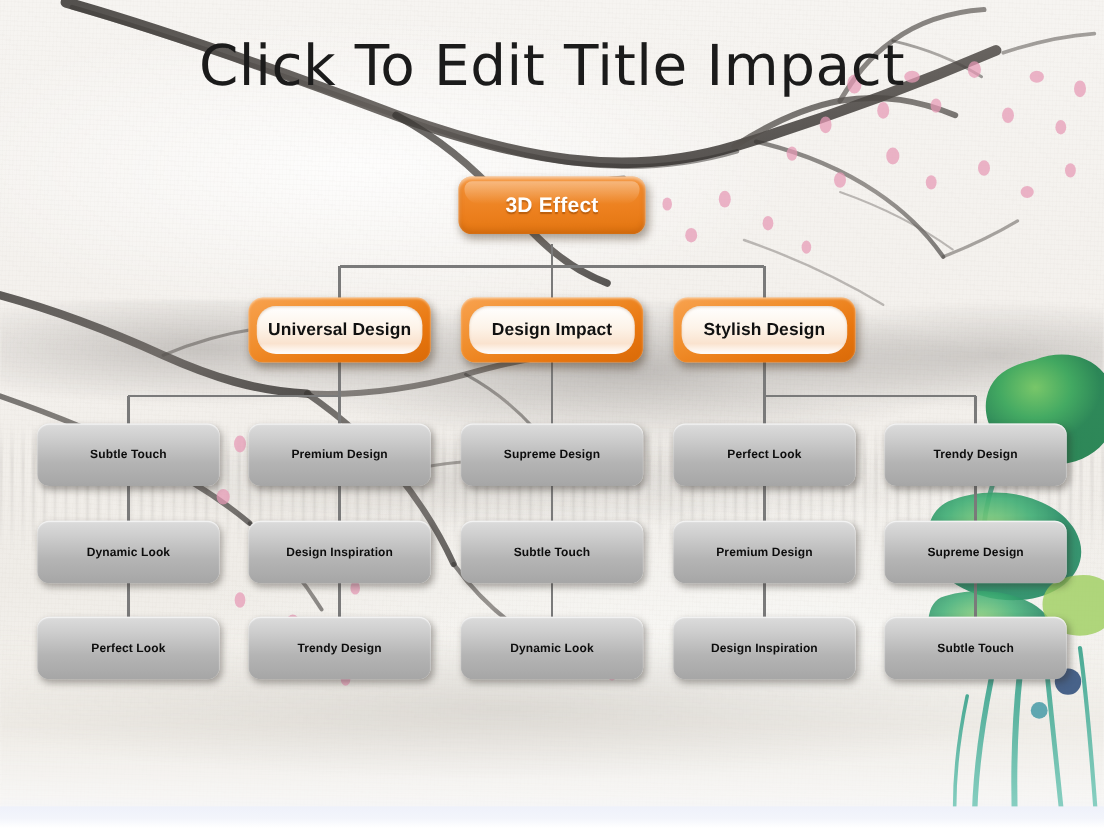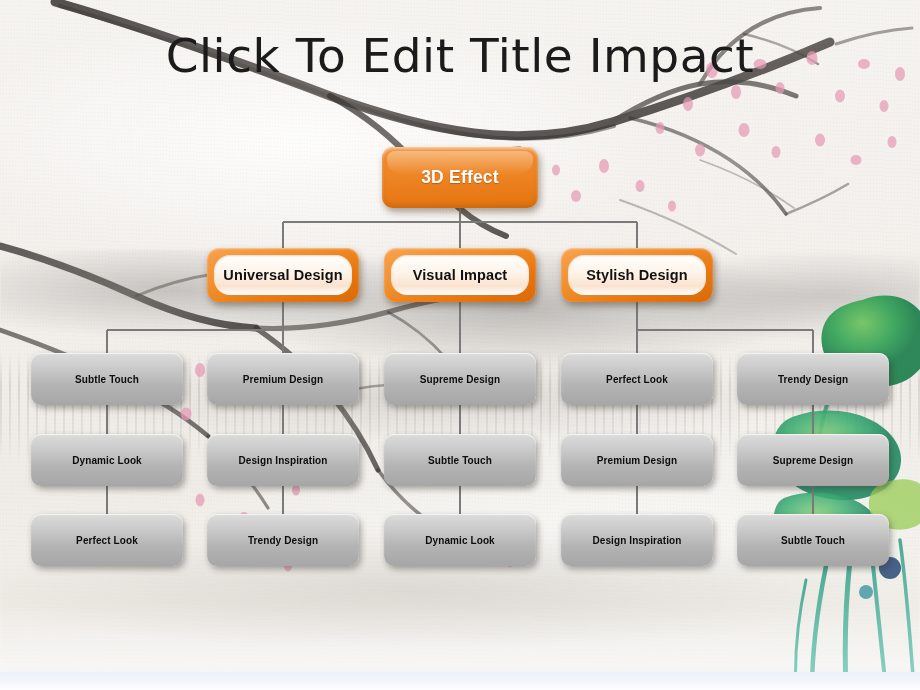--- a/index.html
+++ b/index.html
@@ -65,21 +65,21 @@
     position:absolute;left:0;top:28px;width:920px;text-align:center;
     font-family:"DejaVu Sans", sans-serif;
     font-weight:400;font-size:47px;line-height:56px;color:#1b1b1b;
     letter-spacing:.5px;white-space:nowrap;
   }
 
   .node{position:absolute;display:flex;align-items:center;justify-content:center;text-align:center;}
 
   
   .node-root{
-    left:382px;top:147px;width:156px;height:61px;
+    left:382px;top:147px;width:156px;height:48px;
     border-radius:11px;
     background:linear-gradient(178deg,#f5953c 0%,#f08a2c 28%,#ec7f1d 62%,#e2750f 100%);
     box-shadow:
       inset 0 2px 3px rgba(255,255,255,.55),
       inset 0 -3px 5px rgba(160,72,0,.33),
       2px 4px 7px rgba(60,40,20,.42);
     color:#ffffff;font-size:17.5px;font-weight:bold;letter-spacing:.2px;
     text-shadow:0 1px 1px rgba(140,66,0,.55);
   }
   .node-root::after{
@@ -265,21 +265,21 @@
     <div class="title">Click To Edit Title Impact</div>
 
     <div class="node node-root">
       <span>3D Effect</span>
     </div>
 
     <div class="node node-l2" style="left:207px;">
       <div class="inner">Universal Design</div>
     </div>
     <div class="node node-l2" style="left:384px;">
-      <div class="inner">Visual Impact</div>
+      <div class="inner">Design Impact</div>
     </div>
     <div class="node node-l2" style="left:561px;">
       <div class="inner">Stylish Design</div>
     </div>
 
     <div class="node node-leaf" style="left:31px;top:353px;">
         <span>Subtle Touch</span>
       </div>
     <div class="node node-leaf" style="left:207px;top:353px;">
         <span>Premium Design</span>

